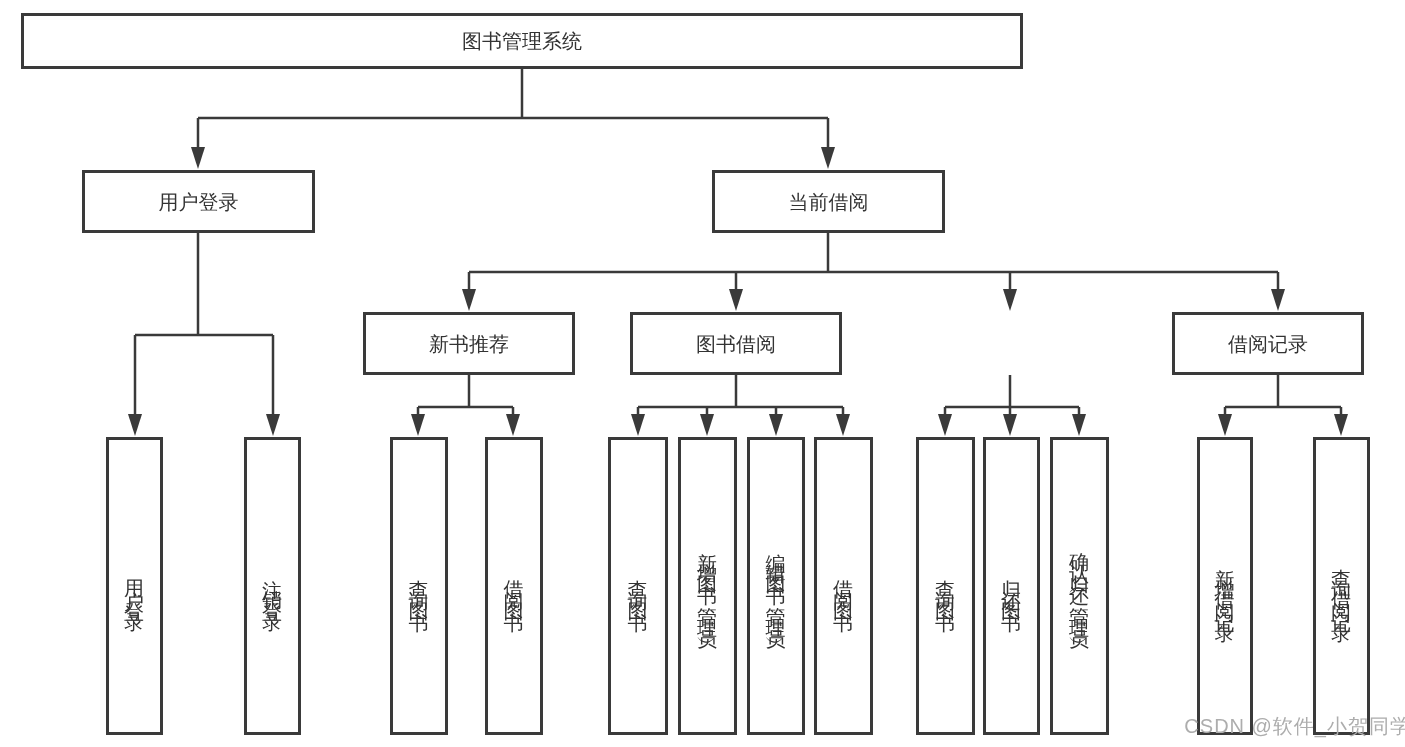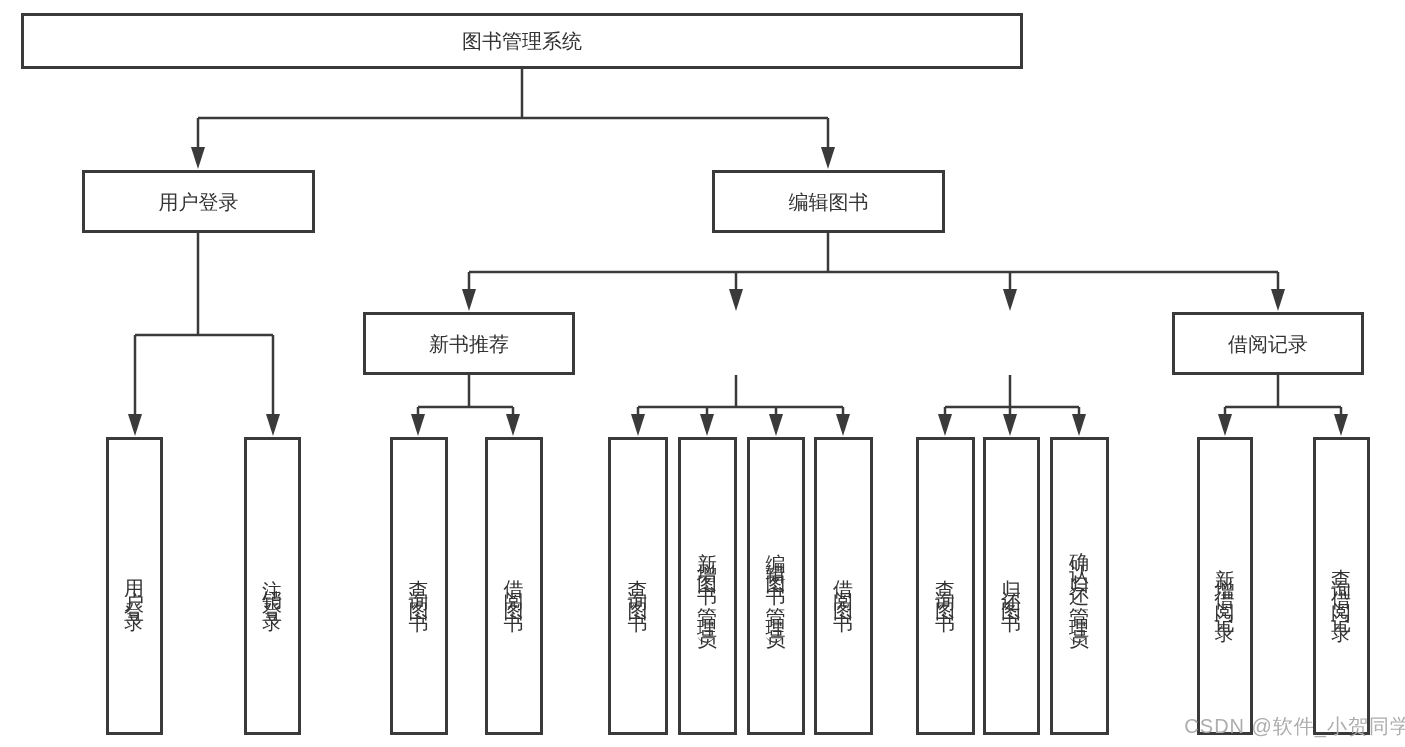--- a/index.html
+++ b/index.html
@@ -139,26 +139,29 @@
   </svg>
 
   <div class="box n-root">
     <span class="lbl">图书管理系统</span>
   </div>
 
   <div class="box n-l2a">
     <span class="lbl">用户登录</span>
   </div>
   <div class="box n-l2b">
-    <span class="lbl">编辑图书</span>
+    <span class="lbl">当前借阅</span>
   </div>
 
   <div class="box n-l3a">
     <span class="lbl">新书推荐</span>
   </div>
+  <div class="box n-l3b">
+    <span class="lbl">图书借阅</span>
+  </div>
   <div class="box n-l3d">
     <span class="lbl">借阅记录</span>
   </div>
 
   <div class="box leaf n-a1">
     <span class="lbl">用户登录</span>
   </div>
   <div class="box leaf n-a2">
     <span class="lbl">注销登录</span>
   </div>

